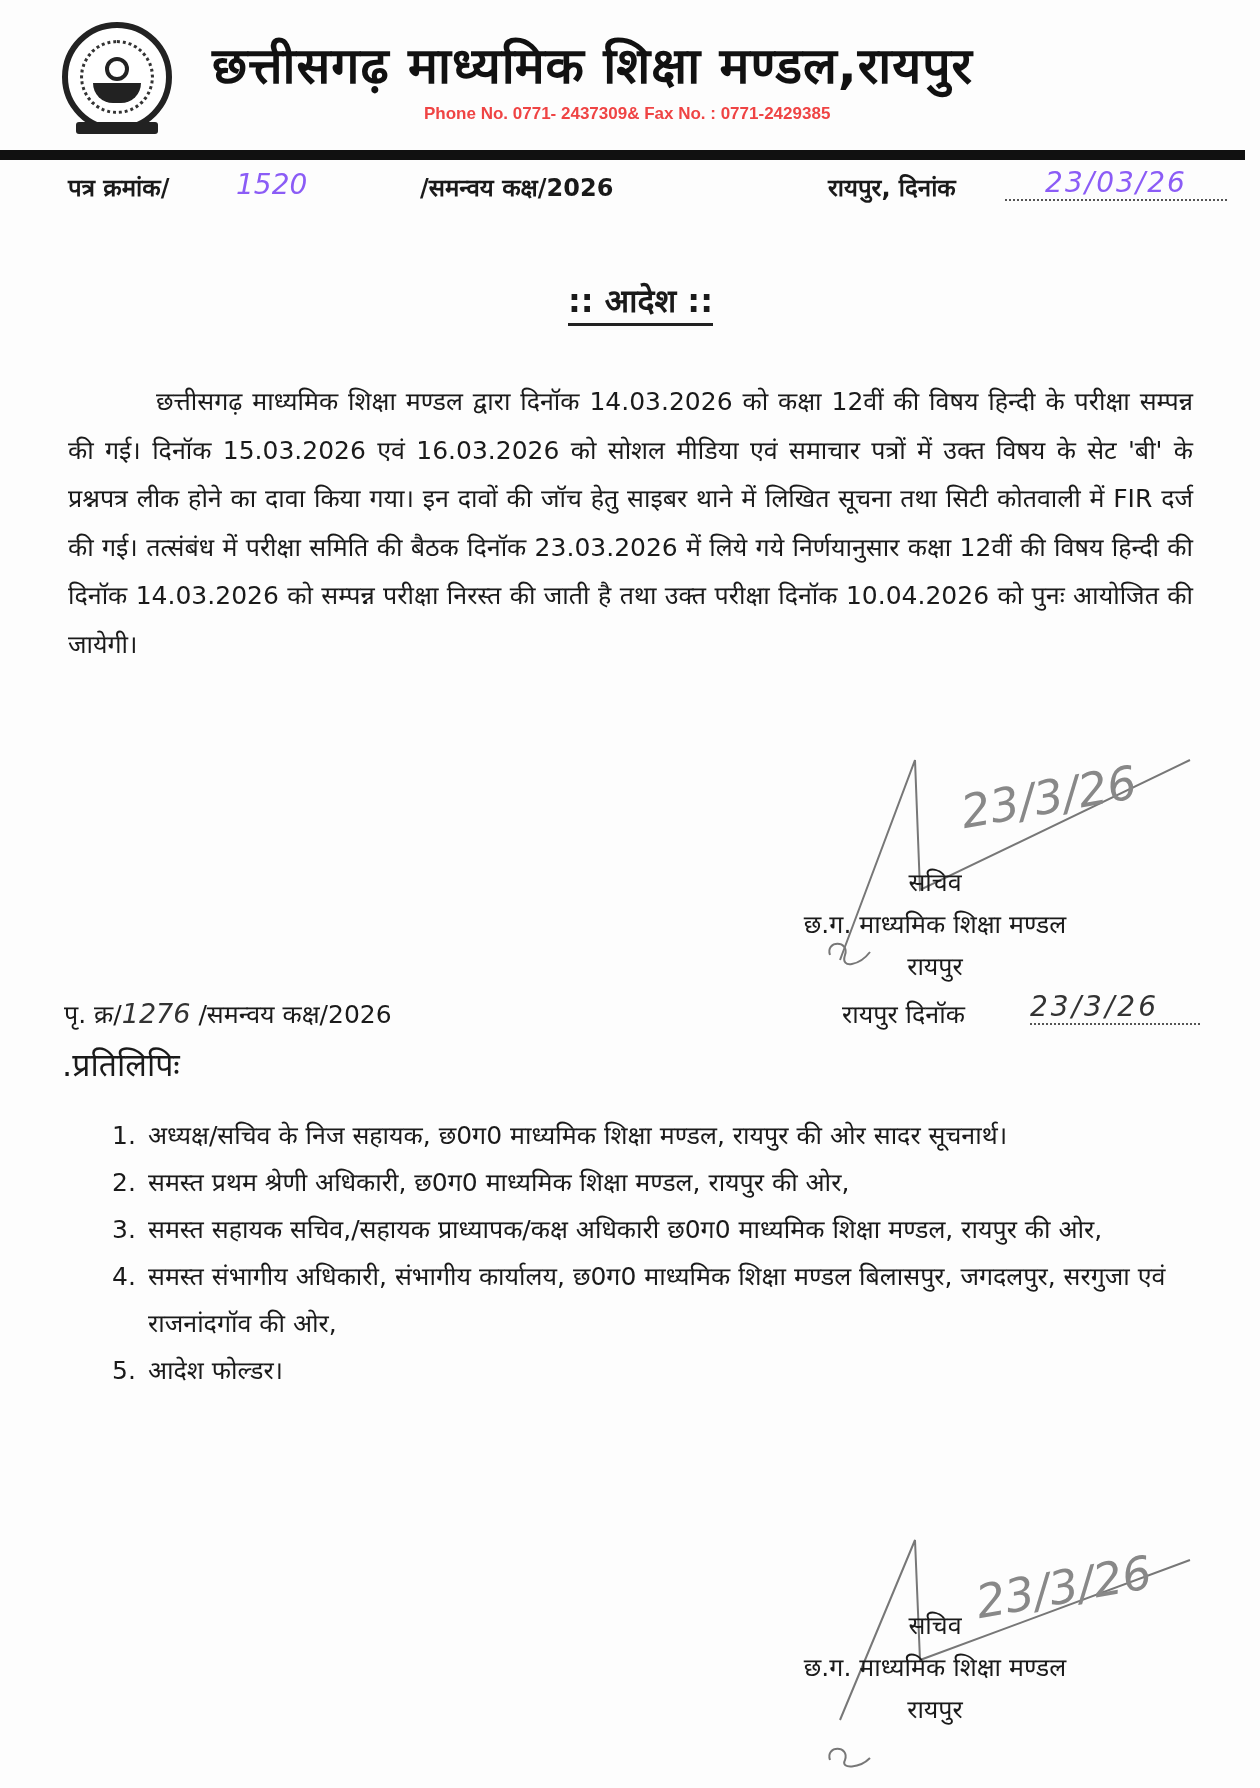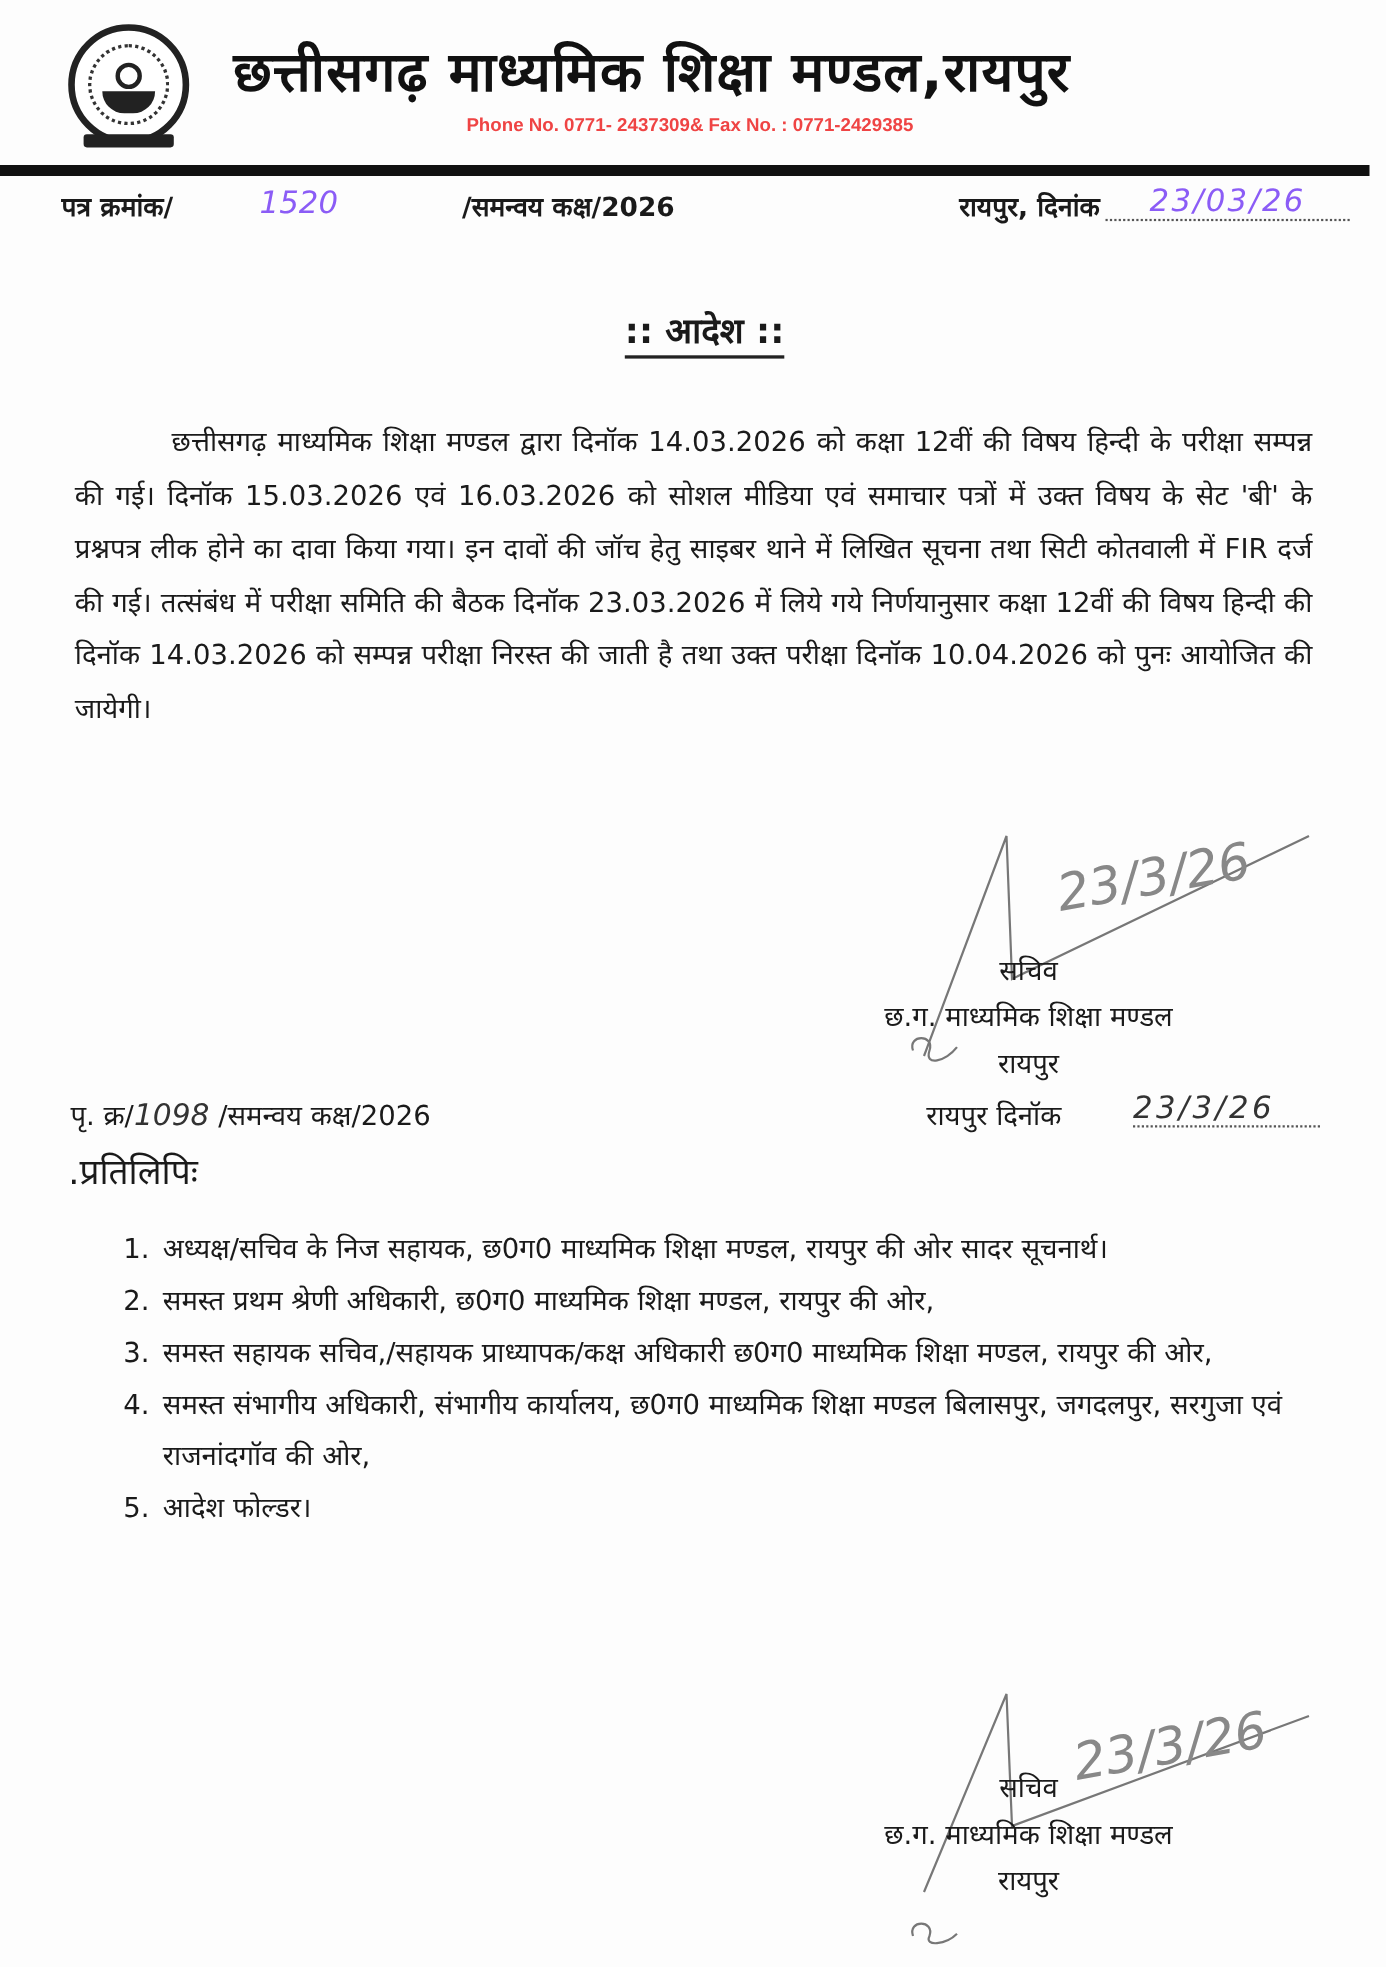--- a/index.html
+++ b/index.html
@@ -34,24 +34,24 @@
   }
   .contact {
     left: 424px; top: 104px; font-size: 17px; font-weight: bold; color: #ef4444; font-family: "Liberation Sans", sans-serif;
   }
   .rule {
     left: 0; top: 150px; width: 1245px; height: 10px; background: #111;
   }
   
   .ref-line { top: 170px; font-size: 24px; font-weight: bold; }
   .hand { font-family: "DejaVu Sans", sans-serif; font-weight: normal; color: #8b5cf6; font-style: italic; text-align: center; }
-  .ref-label { left: 56px; text-align: center; }
+  .ref-label { left: 68px; text-align: center; }
   .ref-num { left: 236px; font-size: 28px; top: 168px; }
   .ref-desk { left: 420px; }
-  .date-label { left: 872px; }
+  .date-label { left: 828px; }
   .date-val {
     left: 1005px; top: 166px; font-size: 28px; width: 222px;
     border-bottom: 2px dotted #555; letter-spacing: 2px;
   }
   
   .order-heading {
     left: 546px; top: 278px; font-size: 32px; font-weight: bold;
     border-bottom: 3px solid #222; padding-bottom: 2px; margin-left: 22px;
   }
   
@@ -106,21 +106,21 @@
   <path class="sig-scribble" d="M10 215 C 5 200, 30 200, 25 215 C 20 230, 40 225, 50 212"></path>
 </svg>
 <div class="abs sig-date" style="left:960px;top:770px;">23/3/26</div>
 <div class="abs sig-block sig1">
   <div>सचिव</div>
   <div>छ.ग. माध्यमिक शिक्षा मण्डल</div>
   <div>रायपुर</div>
 </div>
 
 <div class="abs endorse-ref">
-  <span>पृ. क्र/</span><span class="endorse-num">1098</span>
+  <span>पृ. क्र/</span><span class="endorse-num">1276</span>
   <span>/समन्वय कक्ष/2026</span>
 </div>
 <div class="abs endorse-date-label">रायपुर दिनॉक</div>
 <div class="abs endorse-date">23/3/26</div>
 <div class="abs copy-label">.प्रतिलिपिः</div>
 
 <ol class="abs cc-list">
   <li class="cc-item">
     <span class="cc-num">1.</span>
     <span class="cc-text">अध्यक्ष/सचिव के निज सहायक, छ0ग0 माध्यमिक शिक्षा मण्डल, रायपुर की ओर सादर सूचनार्थ।</span>

